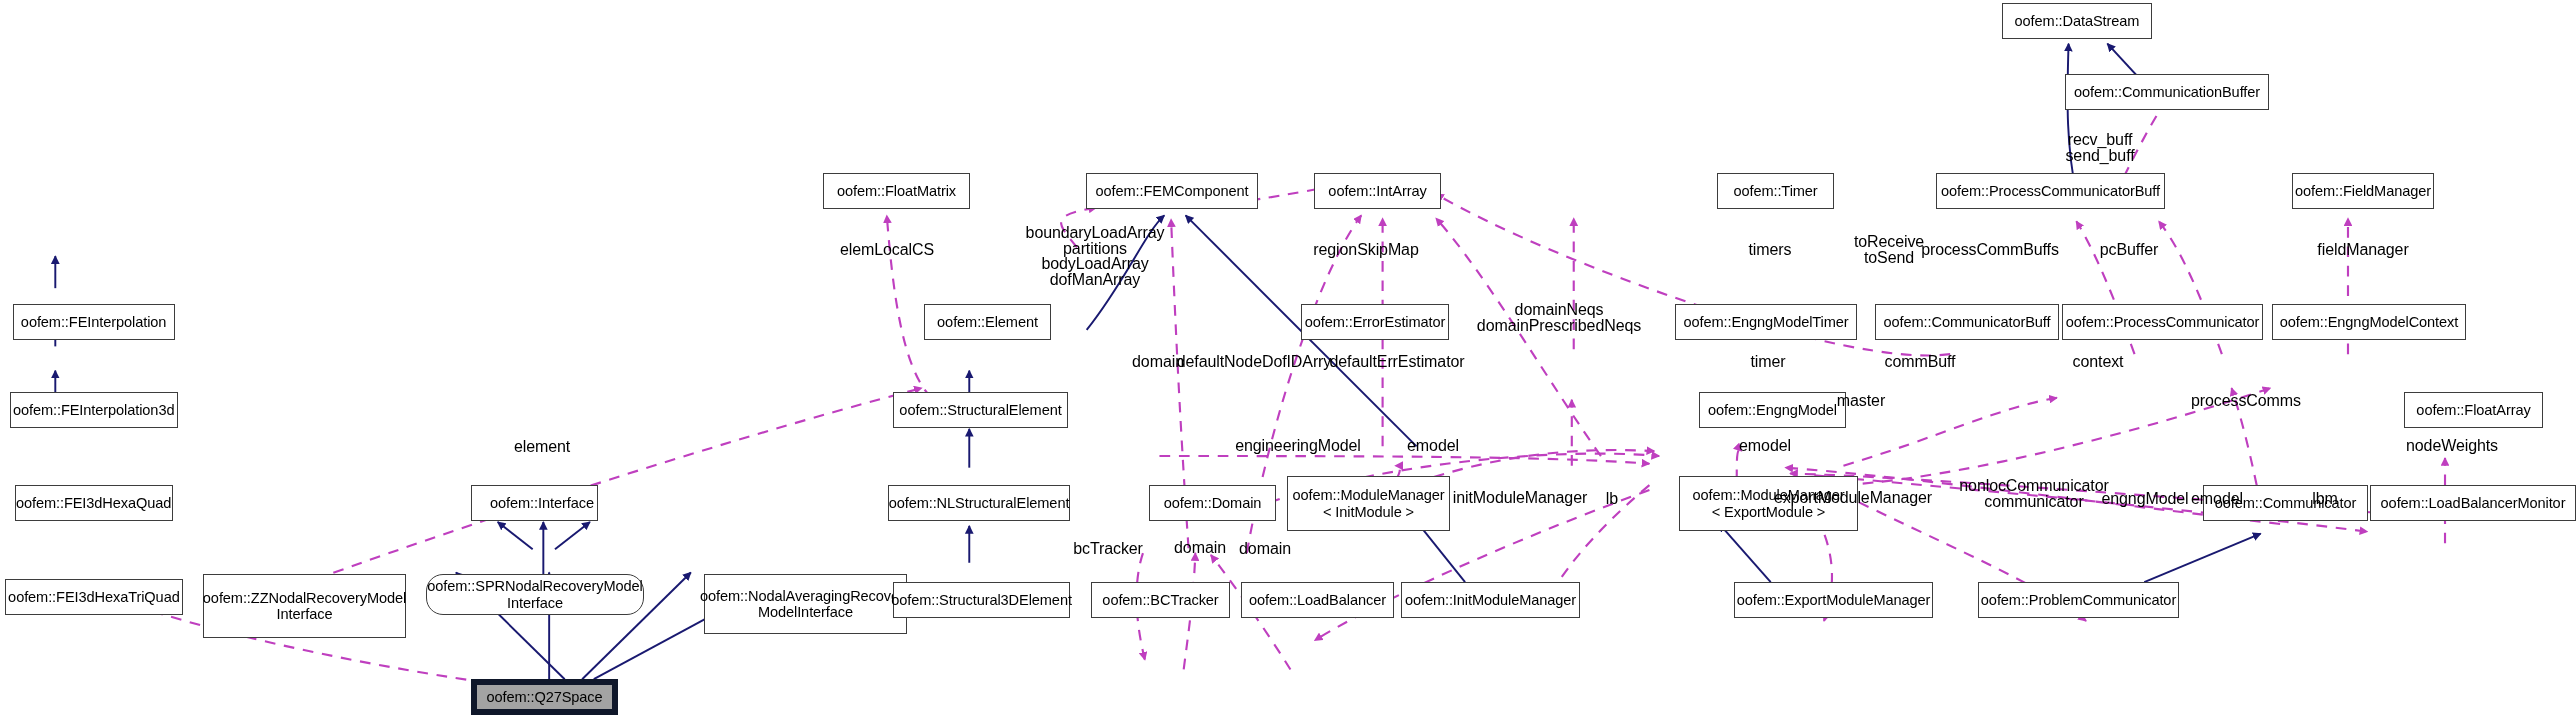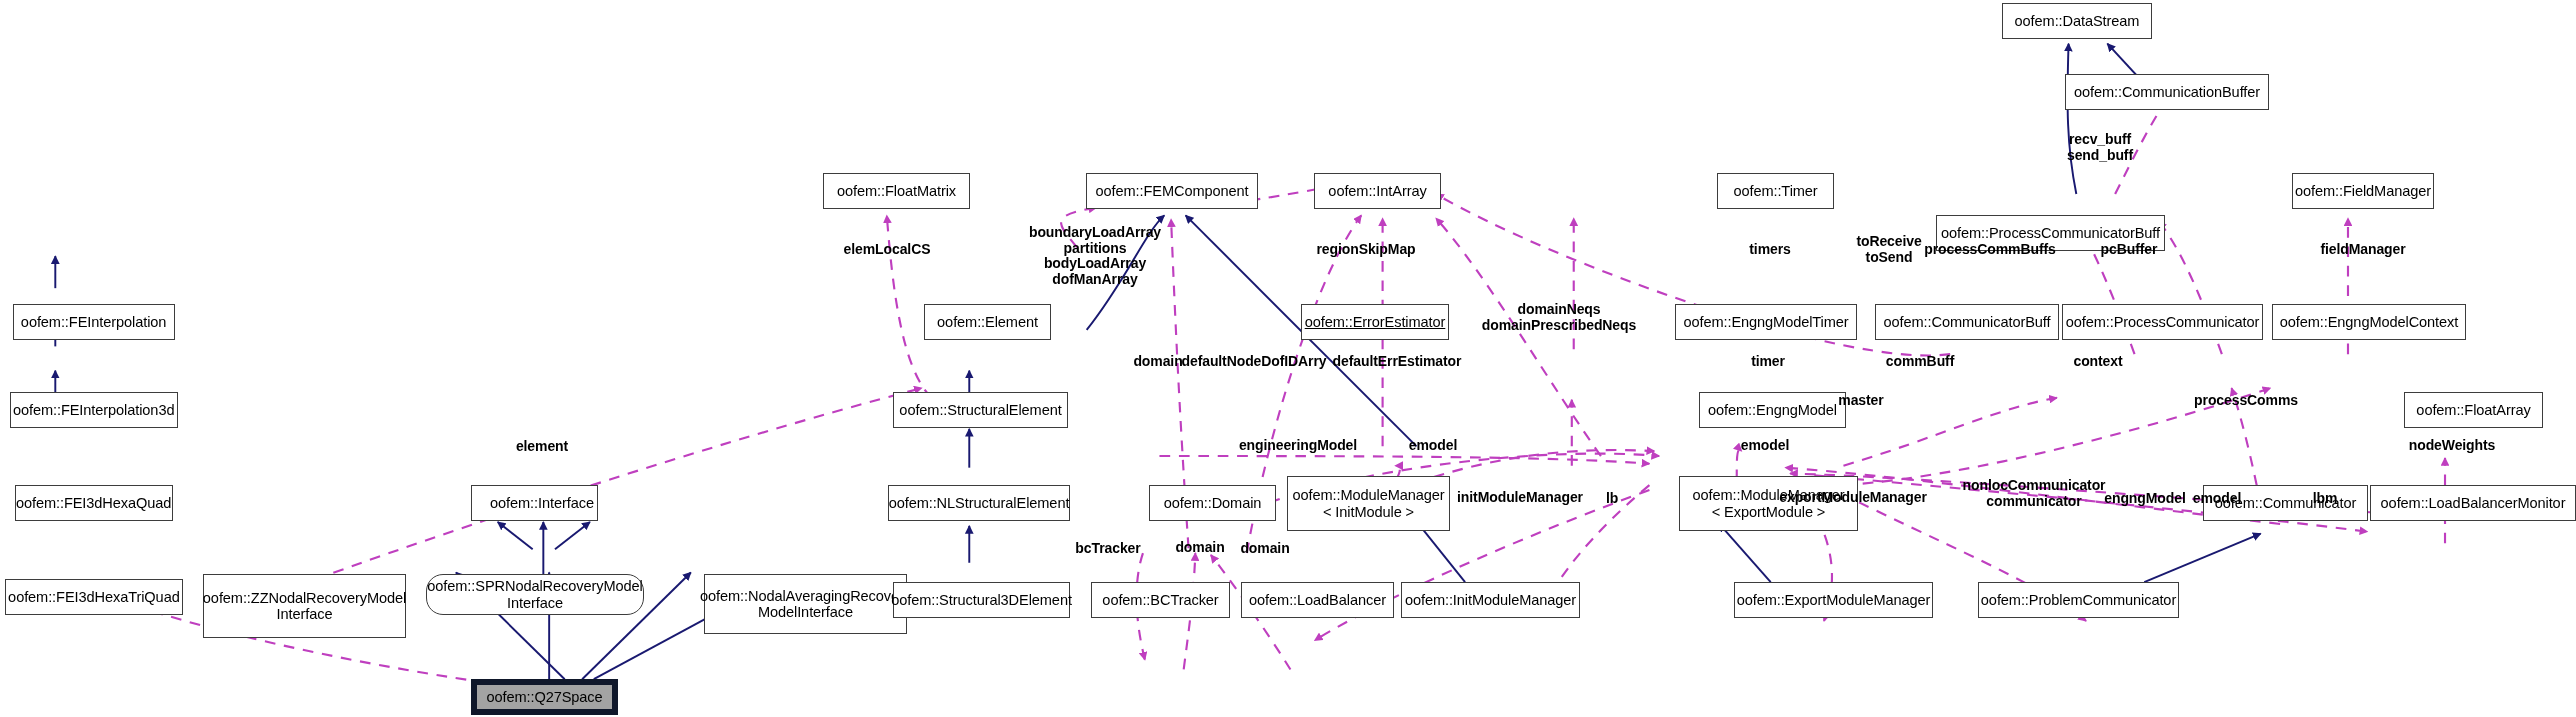--- a/index.html
+++ b/index.html
@@ -38,28 +38,27 @@
     white-space: pre;
     letter-spacing: -0.1px;
     z-index: 5;
   }
   .node.highlight {
     background: #a3a3a3;
     border: 6px solid #0f172a;
   }
   .edge-label {
     position: absolute;
-    font-size: 14px;
+    font-size: 16px;
     line-height: 15.5px;
     color: #000000;
     white-space: pre;
     text-align: center;
     z-index: 6;
     letter-spacing: -0.1px;
-    font-weight: bold;
   }
 </style>
 </head>
 <body>
 
 <div id="diagram">
 
   <svg id="edge-layer" viewBox="0 0 2655 740" preserveAspectRatio="none" xmlns="http://www.w3.org/2000/svg">
     <defs>
       <marker id="arrowInh" markerWidth="9" markerHeight="9" refX="8" refY="4.5" orient="auto" markerUnits="userSpaceOnUse">
@@ -190,35 +189,35 @@
 ModelInterface</div>
       <div class="node" style="left: 471px; top: 485px; width: 127px; height: 36px; padding-left: 15px;">oofem::Interface</div>
       <div class="node highlight" style="left: 471px; top: 679px; width: 147px; height: 36px;">oofem::Q27Space</div>
       <div class="node" style="left: 823px; top: 173px; width: 147px; height: 36px;">oofem::FloatMatrix</div>
       <div class="node" style="left: 924px; top: 304px; width: 127px; height: 36px;">oofem::Element</div>
       <div class="node" style="left: 893px; top: 392px; width: 175px; height: 36px;">oofem::StructuralElement</div>
       <div class="node" style="left: 888px; top: 485px; width: 182px; height: 36px;">oofem::NLStructuralElement</div>
       <div class="node" style="left: 893px; top: 582px; width: 177px; height: 36px;">oofem::Structural3DElement</div>
       <div class="node" style="left: 1086px; top: 173px; width: 172px; height: 36px;">oofem::FEMComponent</div>
       <div class="node" style="left: 1314px; top: 173px; width: 127px; height: 36px;">oofem::IntArray</div>
-      <div class="node" style="left: 1301px; top: 304px; width: 148px; height: 36px; text-decoration: underline;">oofem::ErrorEstimator</div>
+      <div class="node" style="left: 1301px; top: 304px; width: 148px; height: 36px;">oofem::ErrorEstimator</div>
       <div class="node" style="left: 1149px; top: 485px; width: 127px; height: 36px;">oofem::Domain</div>
       <div class="node" style="left: 1091px; top: 582px; width: 139px; height: 36px;">oofem::BCTracker</div>
       <div class="node" style="left: 1241px; top: 582px; width: 153px; height: 36px;">oofem::LoadBalancer</div>
       <div class="node" style="left: 1287px; top: 476px; width: 163px; height: 55px;">oofem::ModuleManager
 &lt; InitModule &gt;</div>
       <div class="node" style="left: 1401px; top: 582px; width: 179px; height: 36px;">oofem::InitModuleManager</div>
       <div class="node" style="left: 1717px; top: 173px; width: 117px; height: 36px;">oofem::Timer</div>
       <div class="node" style="left: 1675px; top: 304px; width: 182px; height: 36px;">oofem::EngngModelTimer</div>
       <div class="node" style="left: 1699px; top: 392px; width: 147px; height: 36px;">oofem::EngngModel</div>
       <div class="node" style="left: 1679px; top: 476px; width: 179px; height: 55px;">oofem::ModuleManager
 &lt; ExportModule &gt;</div>
       <div class="node" style="left: 1734px; top: 582px; width: 199px; height: 36px;">oofem::ExportModuleManager</div>
       <div class="node" style="left: 1875px; top: 304px; width: 184px; height: 36px;">oofem::CommunicatorBuff</div>
-      <div class="node" style="left: 1936px; top: 173px; width: 229px; height: 36px; margin-top: 42px;">oofem::ProcessCommunicatorBuff</div>
+      <div class="node" style="left: 1936px; top: 173px; width: 229px; height: 36px;">oofem::ProcessCommunicatorBuff</div>
       <div class="node" style="left: 2062px; top: 304px; width: 201px; height: 36px;">oofem::ProcessCommunicator</div>
       <div class="node" style="left: 1978px; top: 582px; width: 201px; height: 36px;">oofem::ProblemCommunicator</div>
       <div class="node" style="left: 2203px; top: 485px; width: 165px; height: 36px;">oofem::Communicator</div>
       <div class="node" style="left: 2292px; top: 173px; width: 142px; height: 36px;">oofem::FieldManager</div>
       <div class="node" style="left: 2272px; top: 304px; width: 194px; height: 36px;">oofem::EngngModelContext</div>
       <div class="node" style="left: 2404px; top: 392px; width: 139px; height: 36px;">oofem::FloatArray</div>
       <div class="node" style="left: 2370px; top: 485px; width: 206px; height: 36px;">oofem::LoadBalancerMonitor</div>
       <div class="node" style="left: 2002px; top: 2.9px; width: 150px; height: 36px;">oofem::DataStream</div>
       <div class="node" style="left: 2065px; top: 74px; width: 204px; height: 36px;">oofem::CommunicationBuffer</div>
     </div>

